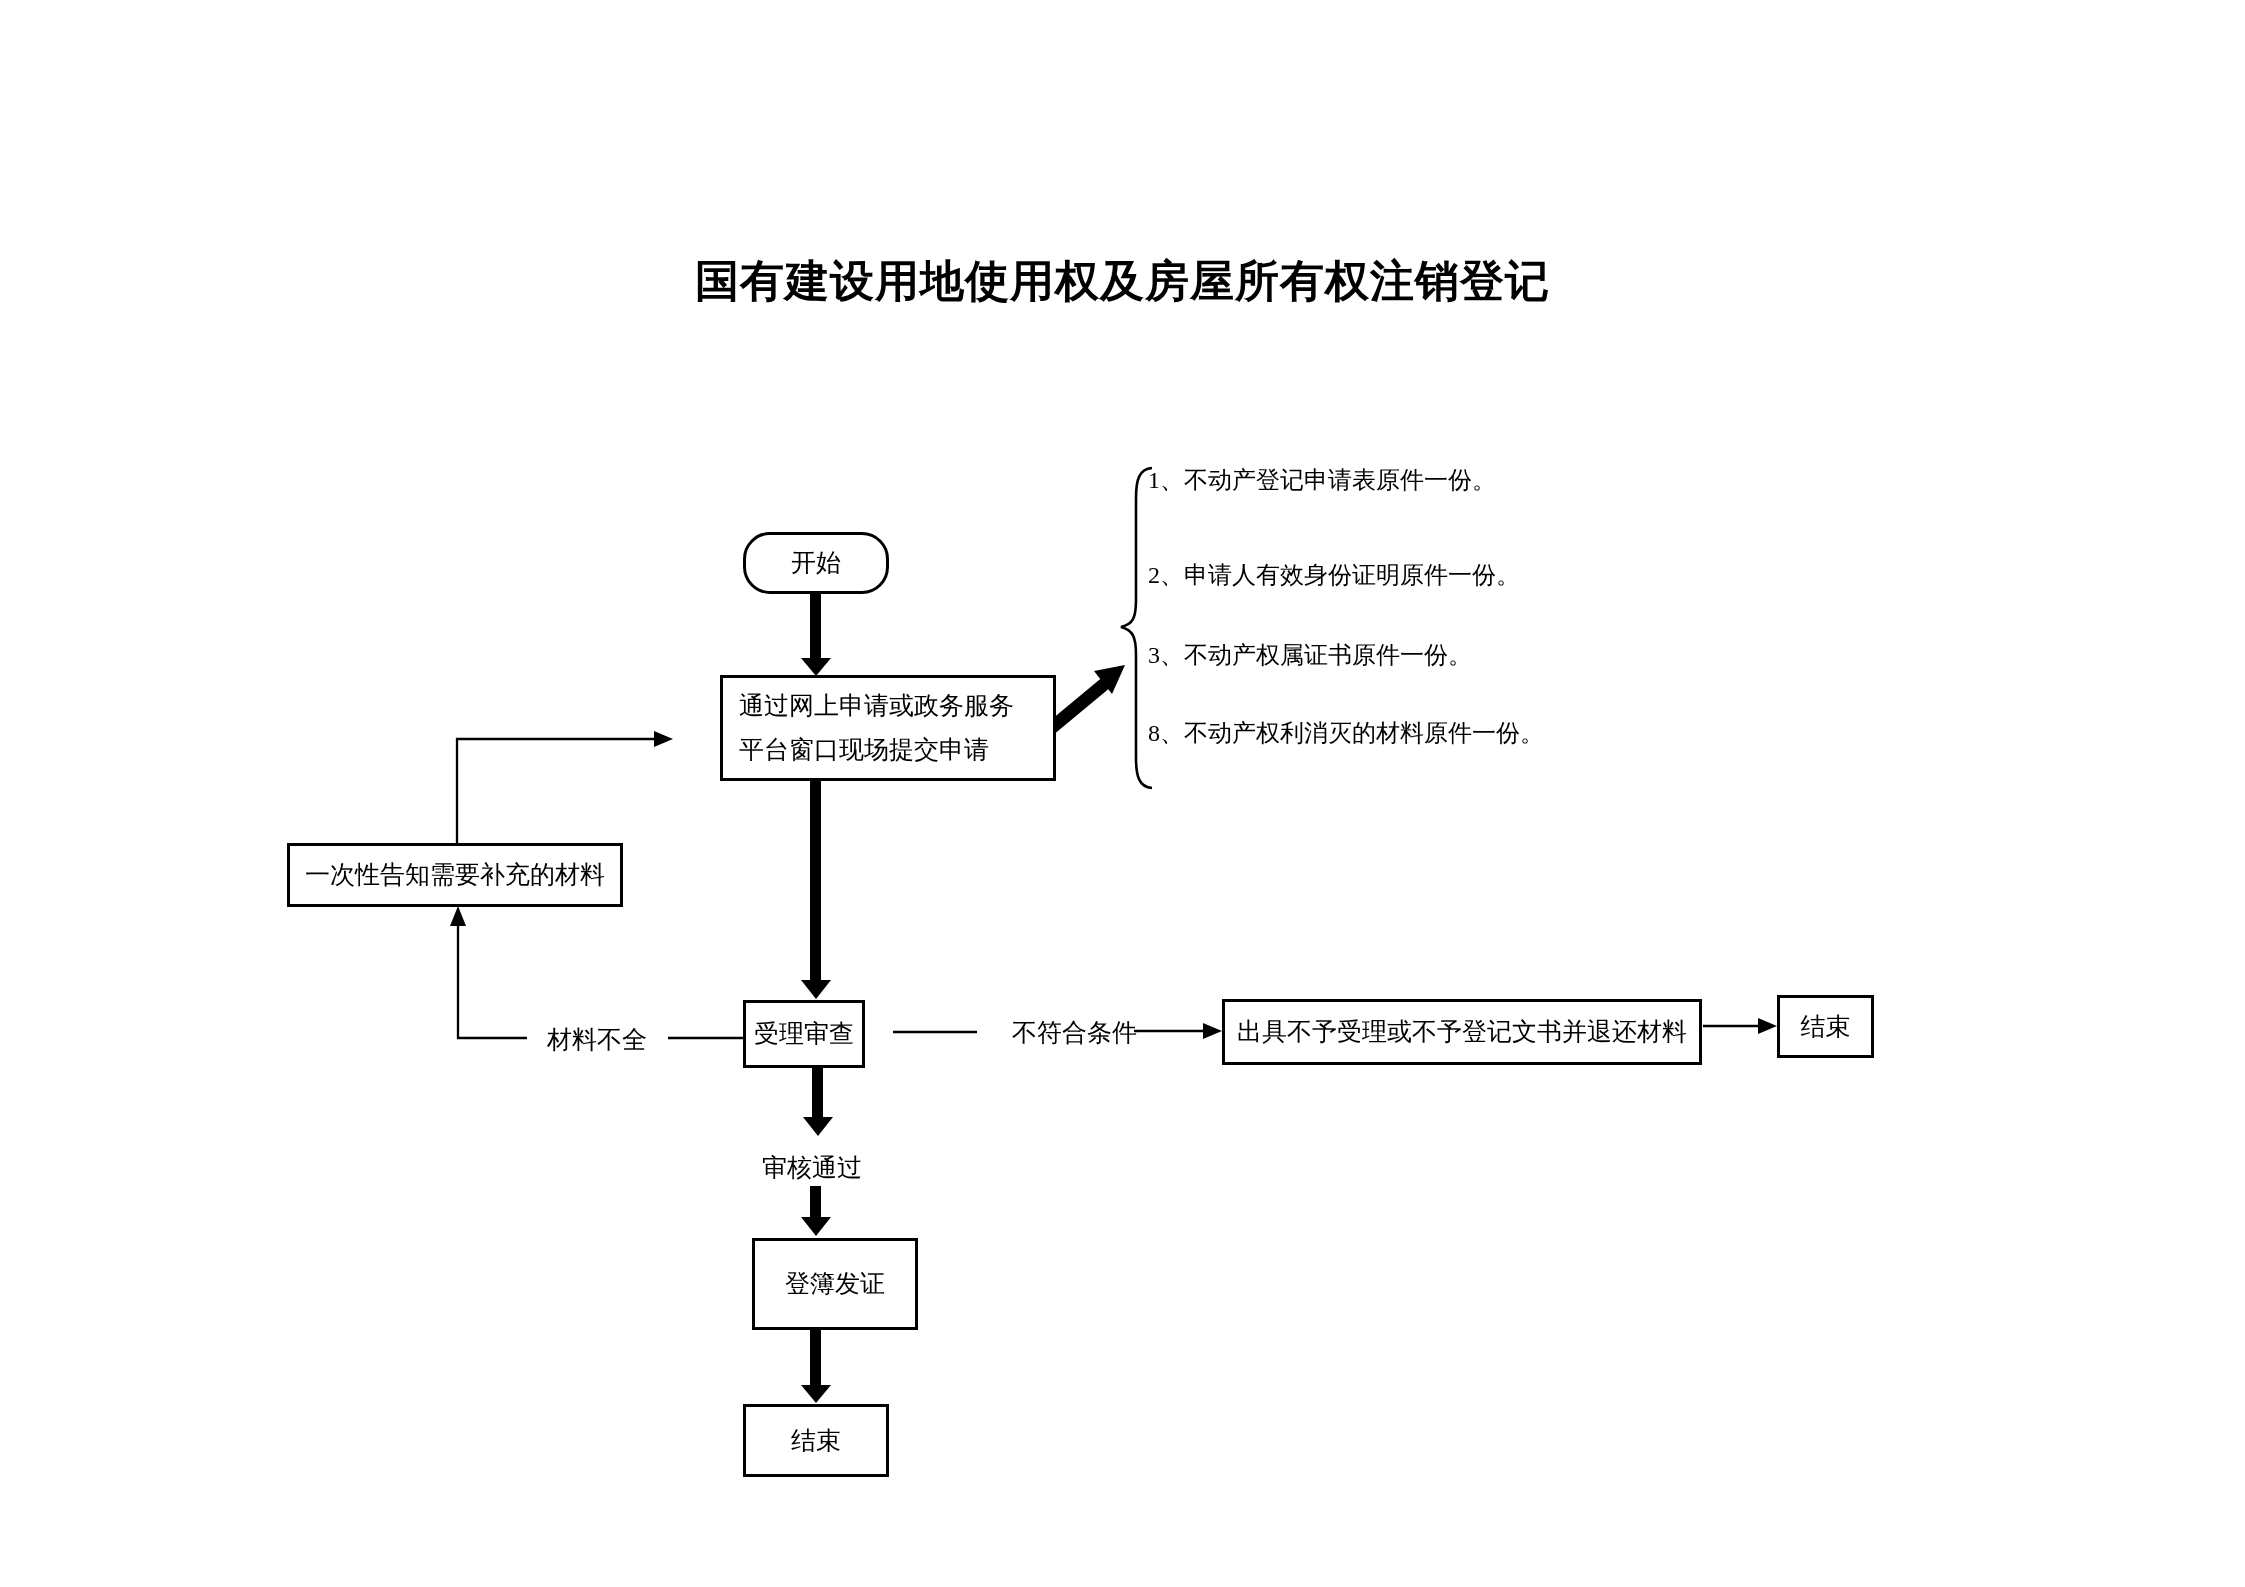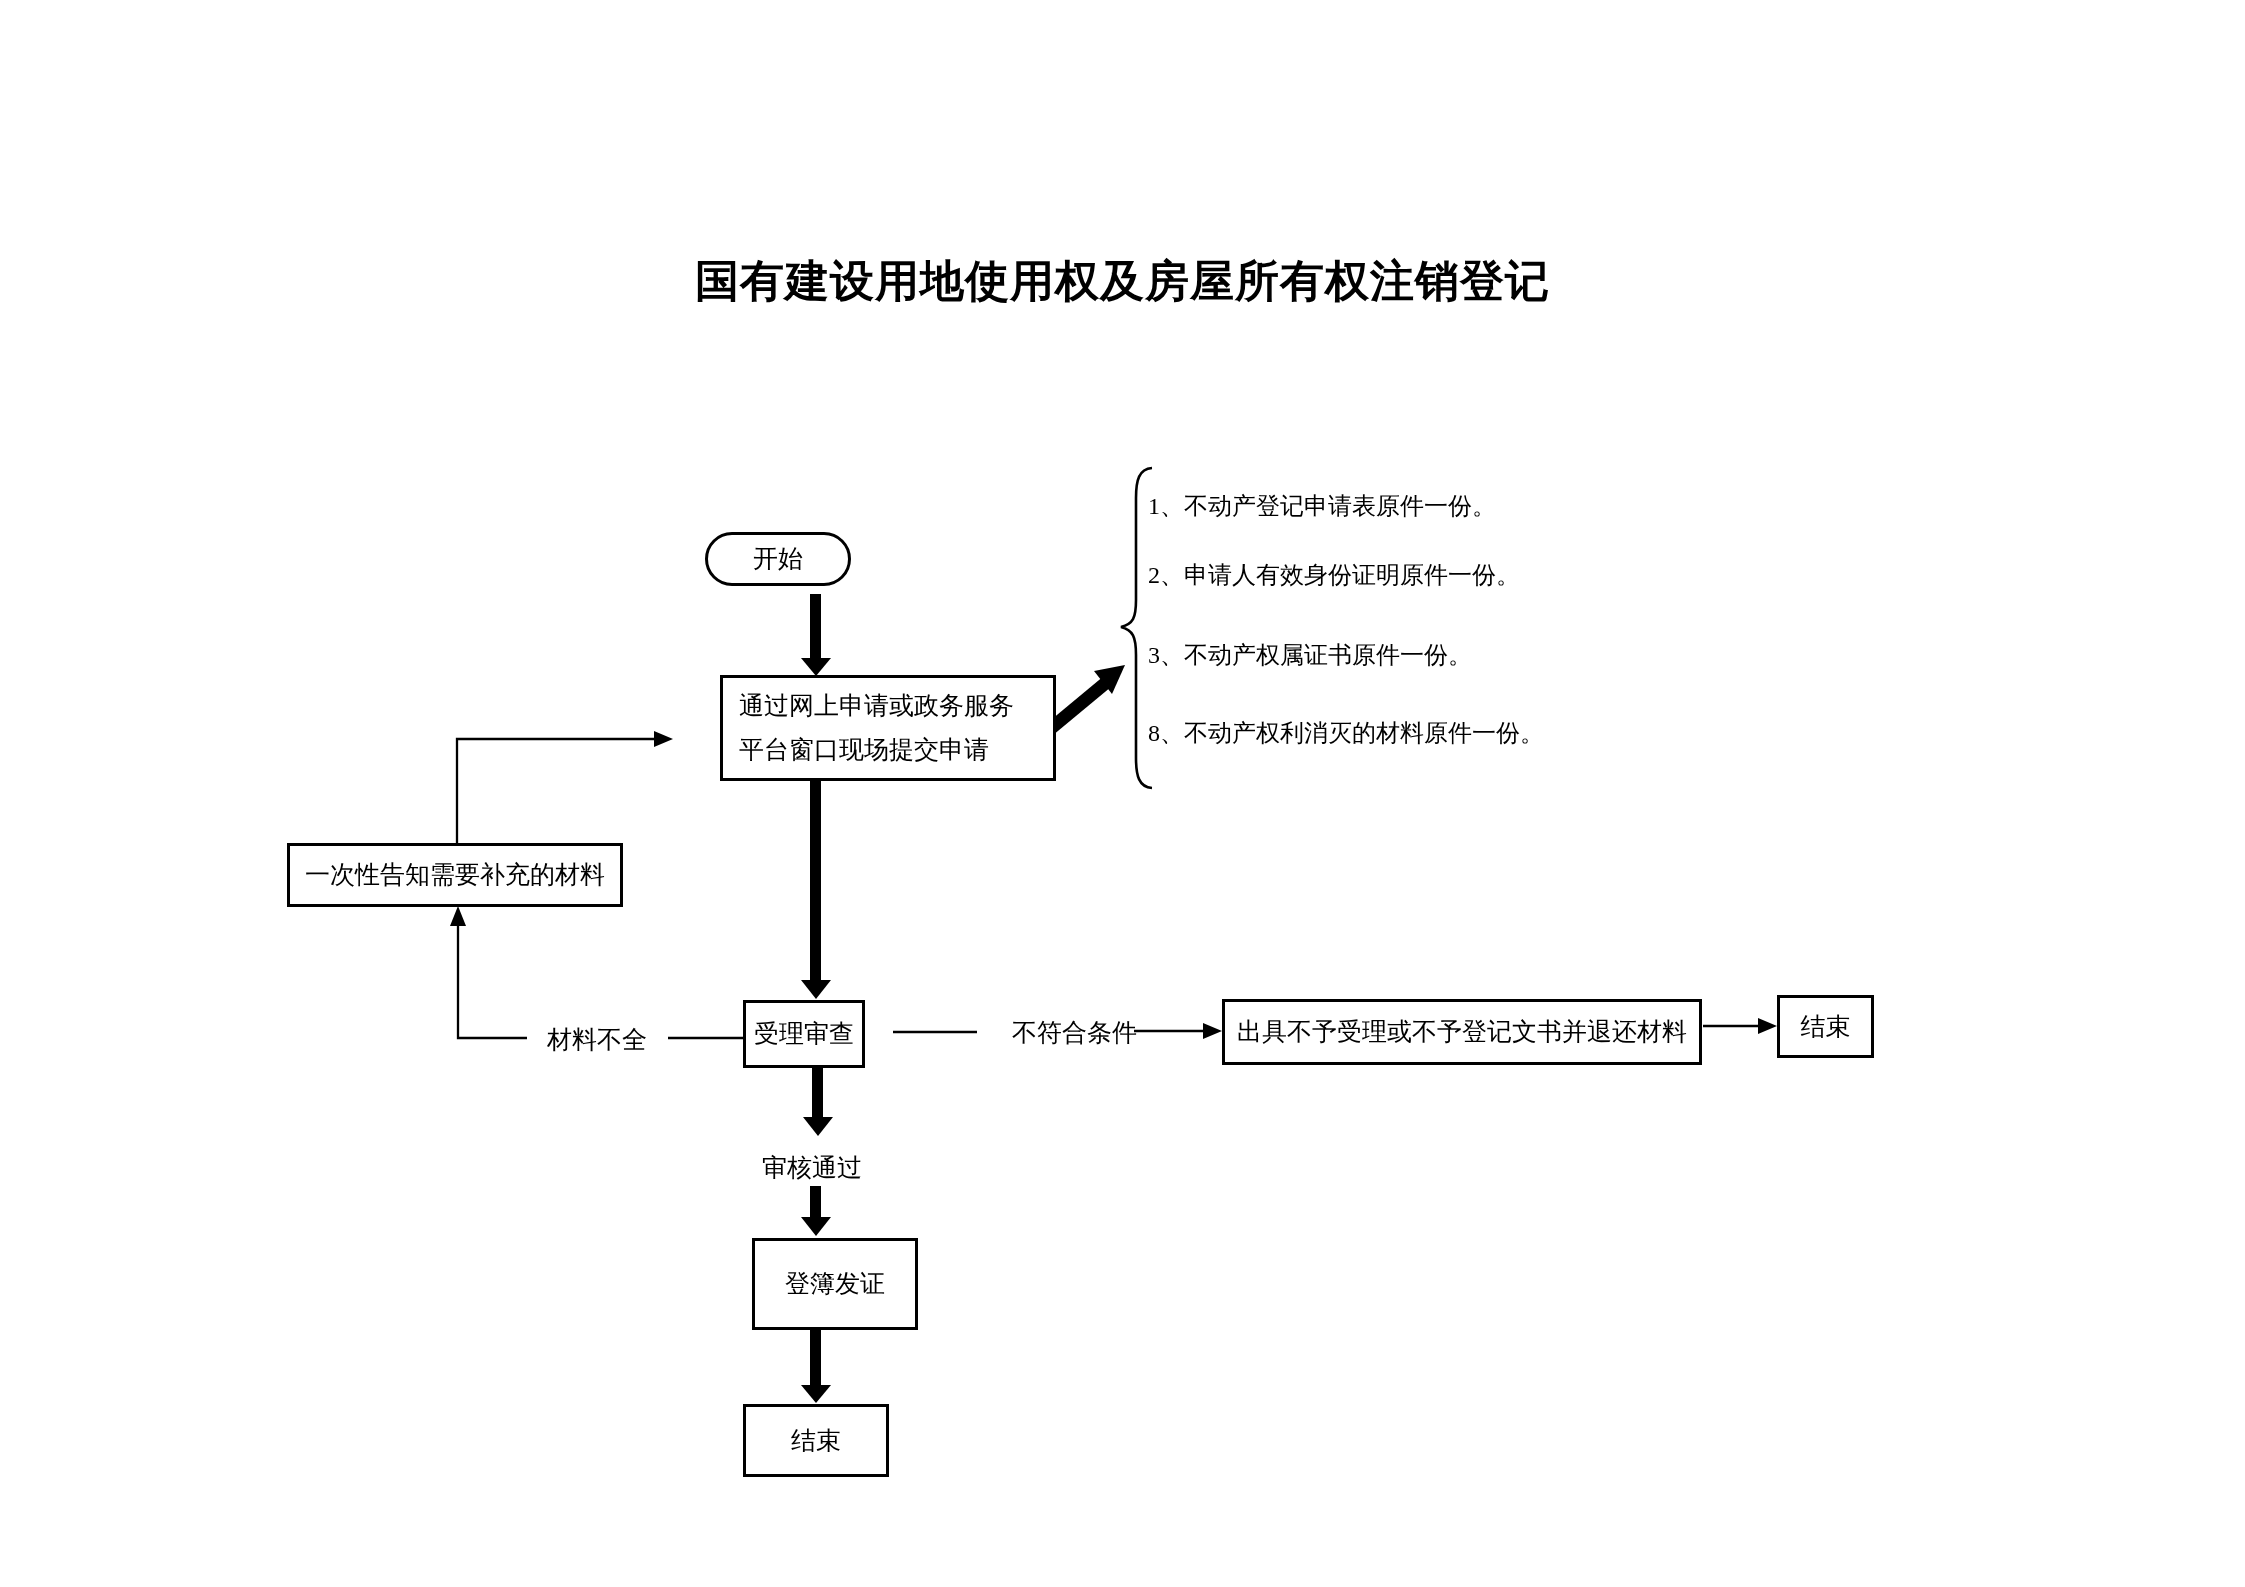--- a/index.html
+++ b/index.html
@@ -6,36 +6,36 @@
   body{width:2245px;height:1587px;position:relative;overflow:hidden;
        font-family:"Liberation Serif", serif;color:#000;}
   #canvas{position:absolute;left:0;top:0;width:2245px;height:1587px;background:#fff;}
   svg.wires{position:absolute;left:0;top:0;pointer-events:none;}
   .title{position:absolute;left:0;top:252px;width:2245px;text-align:center;
          font-family:"Liberation Sans", sans-serif;font-weight:bold;
          font-size:44px;letter-spacing:1px;}
   .node{position:absolute;border:3px solid #000;background:#fff;box-sizing:border-box;
         display:flex;align-items:center;justify-content:center;
         font-size:25px;line-height:1.35;text-align:center;}
-  .node.start   {left:705px;top:532px;width:146px;height:54px;border-radius:27px;}
+  .node.start   {left:743px;top:532px;width:146px;height:62px;border-radius:27px;}
   .node.apply   {left:672px;top:675px;width:336px;height:106px;
                  justify-content:flex-start;text-align:left;padding:0 16px;line-height:44px;margin-left:48px;}
   .node.notify  {left:287px;top:843px;width:336px;height:64px;}
   .node.review  {left:743px;top:1000px;width:122px;height:68px;}
   .node.reject  {left:1222px;top:999px;width:480px;height:66px;}
   .node.rejectend{left:1777px;top:995px;width:97px;height:63px;}
   .node.register{left:752px;top:1238px;width:166px;height:92px;}
   .node.end     {left:743px;top:1404px;width:146px;height:73px;}
   .edge-label{position:absolute;font-size:25px;white-space:nowrap;}
   .lbl-incomplete{left:547px;top:1023px;}
   .lbl-notqualified{left:1012px;top:1016px;}
   .lbl-approved{left:762px;top:1151px;}
   .materials{position:absolute;left:1148px;top:0;}
   .materials .item{position:absolute;left:0;font-size:24px;white-space:nowrap;line-height:30px;}
-  .materials .i0{top:465px;margin-top:26px;}
+  .materials .i0{top:465px;}
   .materials .i1{top:560px;}
   .materials .i2{top:640px;}
   .materials .i3{top:718px;}
 </style>
 </head>
 <body>
 
 <div id="canvas">
 
   <div class="title">国有建设用地使用权及房屋所有权注销登记</div>

